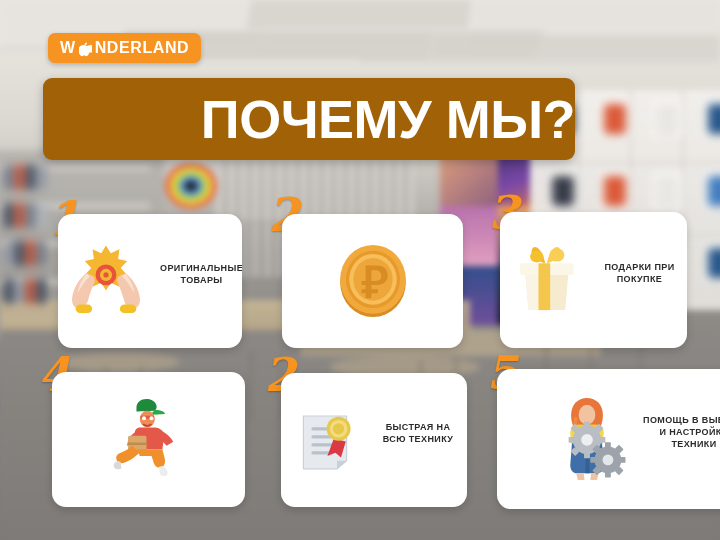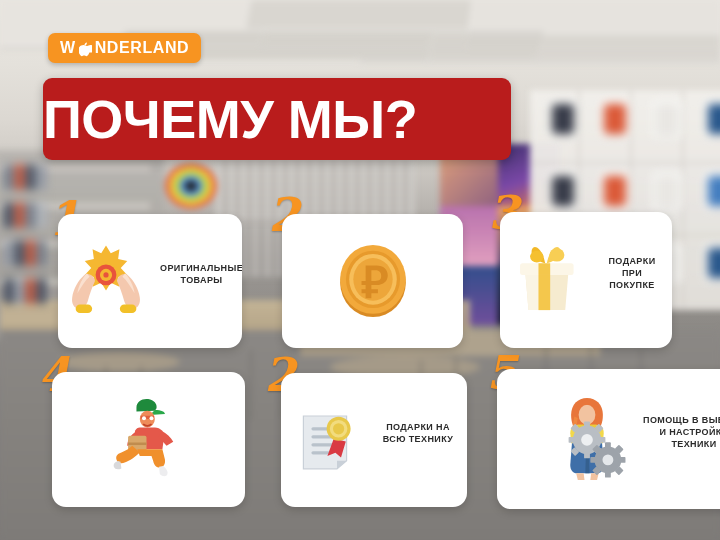--- a/index.html
+++ b/index.html
@@ -75,22 +75,22 @@
   .logo{
     position:absolute;left:48px;top:33px;height:30px;border-radius:7px;
     background:#F79421;display:flex;align-items:center;gap:3px;padding:0 12px;
     box-shadow:0 2px 5px rgba(0,0,0,.22);
   }
   .logo .lt{color:#fff;font-weight:bold;font-size:16px;letter-spacing:.6px;line-height:1;}
   .logo .apple{display:inline-block;width:13px;height:15px;position:relative;top:1px;}
 
   
   .headline{
-    position:absolute;left:43px;top:78px;width:468px;height:82px;
-    background:#b91c1c;border-radius:9px;display:flex;align-items:center;justify-content:flex-start;
+    position:absolute;left:43px;top:78px;width:532px;height:82px;
+    background:#a16207;border-radius:9px;display:flex;align-items:center;justify-content:flex-end;
     box-shadow:0 3px 10px rgba(0,0,0,.25);
   }
   .headline span{
     color:#fff;font-weight:bold;font-size:54px;line-height:1;letter-spacing:-0.5px;
     white-space:nowrap;
   }
 
   
   .card{
     position:absolute;background:#fff;border-radius:14px;
@@ -284,21 +284,21 @@
         <ellipse cx="50" cy="48" rx="33" ry="35" fill="#E79A2C"></ellipse>
         <ellipse cx="50" cy="48" rx="29" ry="31" fill="#F7BE5A"></ellipse>
         <ellipse cx="50" cy="48" rx="24" ry="26" fill="#EDA63A"></ellipse>
         <g fill="#D98B24">
           <path d="M41 31 h13 c9 0 14 5 14 12 0 7 -5 12 -14 12 h-6 v5 h8 v5 h-8 v6 h-7 v-6 h-5 v-5 h5 v-5 h-5 v-5 h5z m7 6 v13 h5 c5 0 7-2 7-6 0-4 -2-7 -7-7z"></path>
         </g>
       </svg>
     </div>
   </div>
 
-  <div class="card" style="left:500px;top:212px;width:172px;height:136px;">
+  <div class="card" style="left:500px;top:212px;width:187px;height:136px;">
     <div class="art">
       <svg viewBox="0 0 110 100" width="92" height="84">
         <path d="M30 38 h52 l-4 48 h-44z" fill="#F6EBCF"></path>
         <path d="M30 38 h26 v48 h-22z" fill="#FAF4E4"></path>
         <rect x="46" y="38" width="14" height="48" fill="#F4C74C"></rect>
         <rect x="24" y="30" width="64" height="14" rx="3" fill="#FCF6E7"></rect>
         <rect x="46" y="30" width="14" height="14" fill="#F4C74C"></rect>
         <path d="M54 30 c-8-2 -18-8 -16-16 2-7 12-4 16 16z" fill="#F2B827"></path>
         <path d="M56 30 c8-2 18-8 16-16 -2-7 -12-4 -16 16z" fill="#F8CE54"></path>
         <ellipse cx="44" cy="22" rx="8" ry="7" fill="#F5C02F"></ellipse>
@@ -342,21 +342,21 @@
           <rect x="38" y="44" width="36" height="4" rx="2"></rect>
           <rect x="38" y="54" width="30" height="4" rx="2"></rect>
           <rect x="38" y="64" width="24" height="4" rx="2"></rect>
         </g>
         <path d="M66 48 l-8 22 10-4 7 6 6-20z" fill="#D93A43"></path>
         <circle cx="72" cy="36" r="15" fill="#E8C84A"></circle>
         <circle cx="72" cy="36" r="11" fill="#F2DC7E"></circle>
         <circle cx="72" cy="36" r="7" fill="#E8C84A"></circle>
       </svg>
     </div>
-    <div class="lbl">ПОДАРКИ НА ВСЮ ТЕХНИКУ</div>
+    <div class="lbl">БЫСТРАЯ НА ВСЮ ТЕХНИКУ</div>
   </div>
 
   <div class="card" style="left:497px;top:369px;width:214px;height:140px;padding-left:44px;">
     <div class="art">
       <svg viewBox="0 0 110 110" width="92" height="92">
         <path d="M36 26 c0-12 8-20 19-20 11 0 19 8 19 20 0 10 -3 16 -7 18 l-24 1c-4-3 -7-9 -7-19z" fill="#E8763B"></path>
         <ellipse cx="55" cy="26" rx="10" ry="12" fill="#F2C3A0"></ellipse>
         <path d="M42 18 c3-7 9-10 14-10 6 0 11 4 13 10 -4-3 -9-4 -14-4 -5 0 -10 1 -13 4z" fill="#E8763B"></path>
         <path d="M40 28 c-3 12 -3 24 -1 33 l6 1 c-3-10 -3-22 -1-32z" fill="#F0883F"></path>
         <path d="M70 28 c3 12 3 24 1 33 l-6 1 c3-10 3-22 1-32z" fill="#E8763B"></path>

